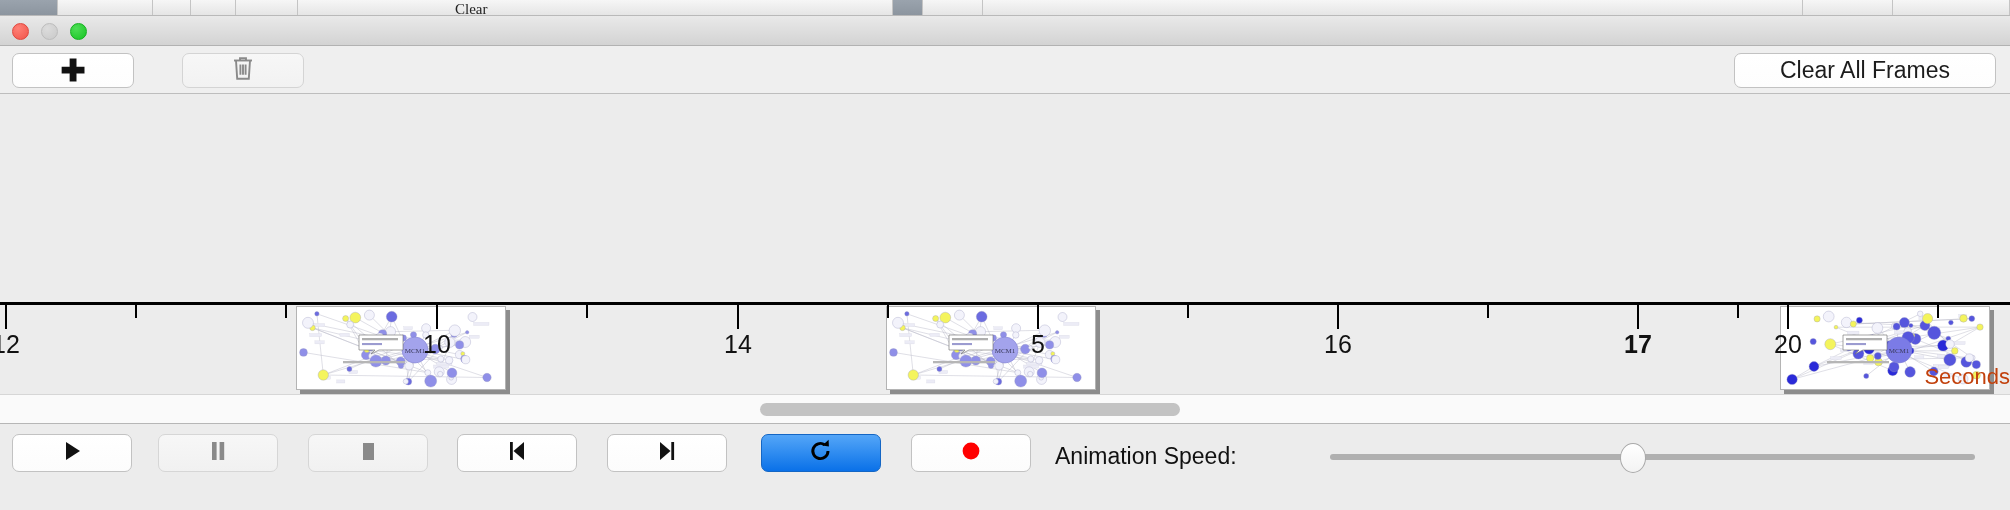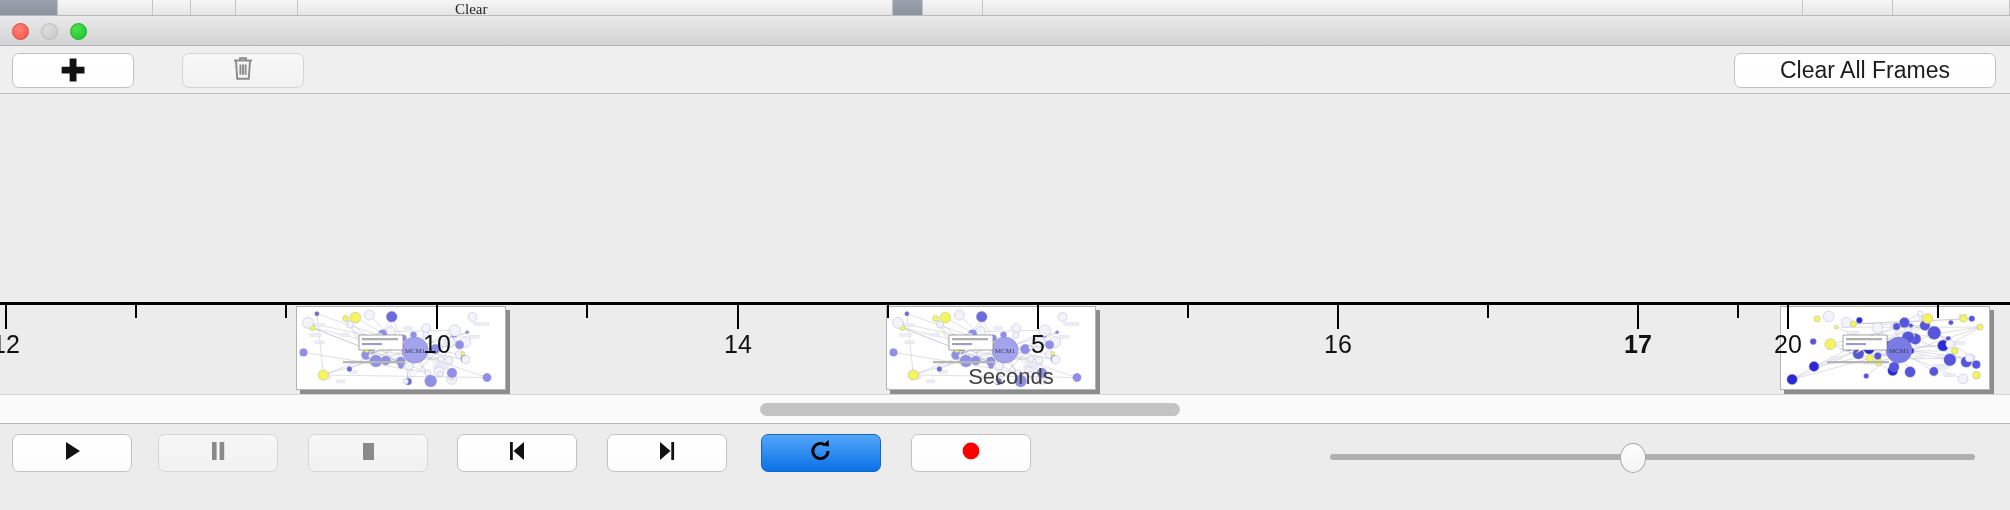--- a/index.html
+++ b/index.html
@@ -124,22 +124,22 @@
   .tick.minor { height: 13px; }
   .tick-label {
     position: absolute; top: 28px;
     font-size: 25px; color: #111;
     transform: translateX(-50%);
     white-space: nowrap;
     font-family: "Liberation Sans", sans-serif;
   }
   #axis-label {
     position: absolute; left: 0; right: 0; top: 62px;
-    text-align: center;
-    font-size: 22px; color: #404040; padding-left: 12px;
+    text-align: right;
+    font-size: 22px; color: #c2410c; padding-left: 12px;
   }
 
   
   #hscroll {
     position: relative;
     height: 30px;
     background: #fafafa;
     border-top: 1px solid #d6d6d6;
     border-bottom: 1px solid #b6b6b6;
   }
@@ -713,18 +713,19 @@
         <span><svg width="26" height="26" viewBox="0 0 26 26">
             <path d="M20 13 a7.6 7.6 0 1 1 -3.4 -6.3" fill="none" stroke="#000" stroke-width="2.9" stroke-linecap="butt"></path>
             <path d="M20.6 1.8 L20.9 8.4 L14.4 7.4 Z" fill="#000"></path>
           </svg></span>
       </div>
       <div class="pb-btn enabled" style="left: 911px;">
         <span><svg width="26" height="26" viewBox="0 0 26 26">
             <circle cx="13" cy="13" r="8.4" fill="#ff0000"></circle>
           </svg></span>
       </div>
+      <div id="speed-label">Animation Speed:</div>
     <div id="speed-slider">
       <div id="speed-thumb" style="left: 47%;"></div>
     </div>
   </div>
 
 </div>
 
 </body></html>

